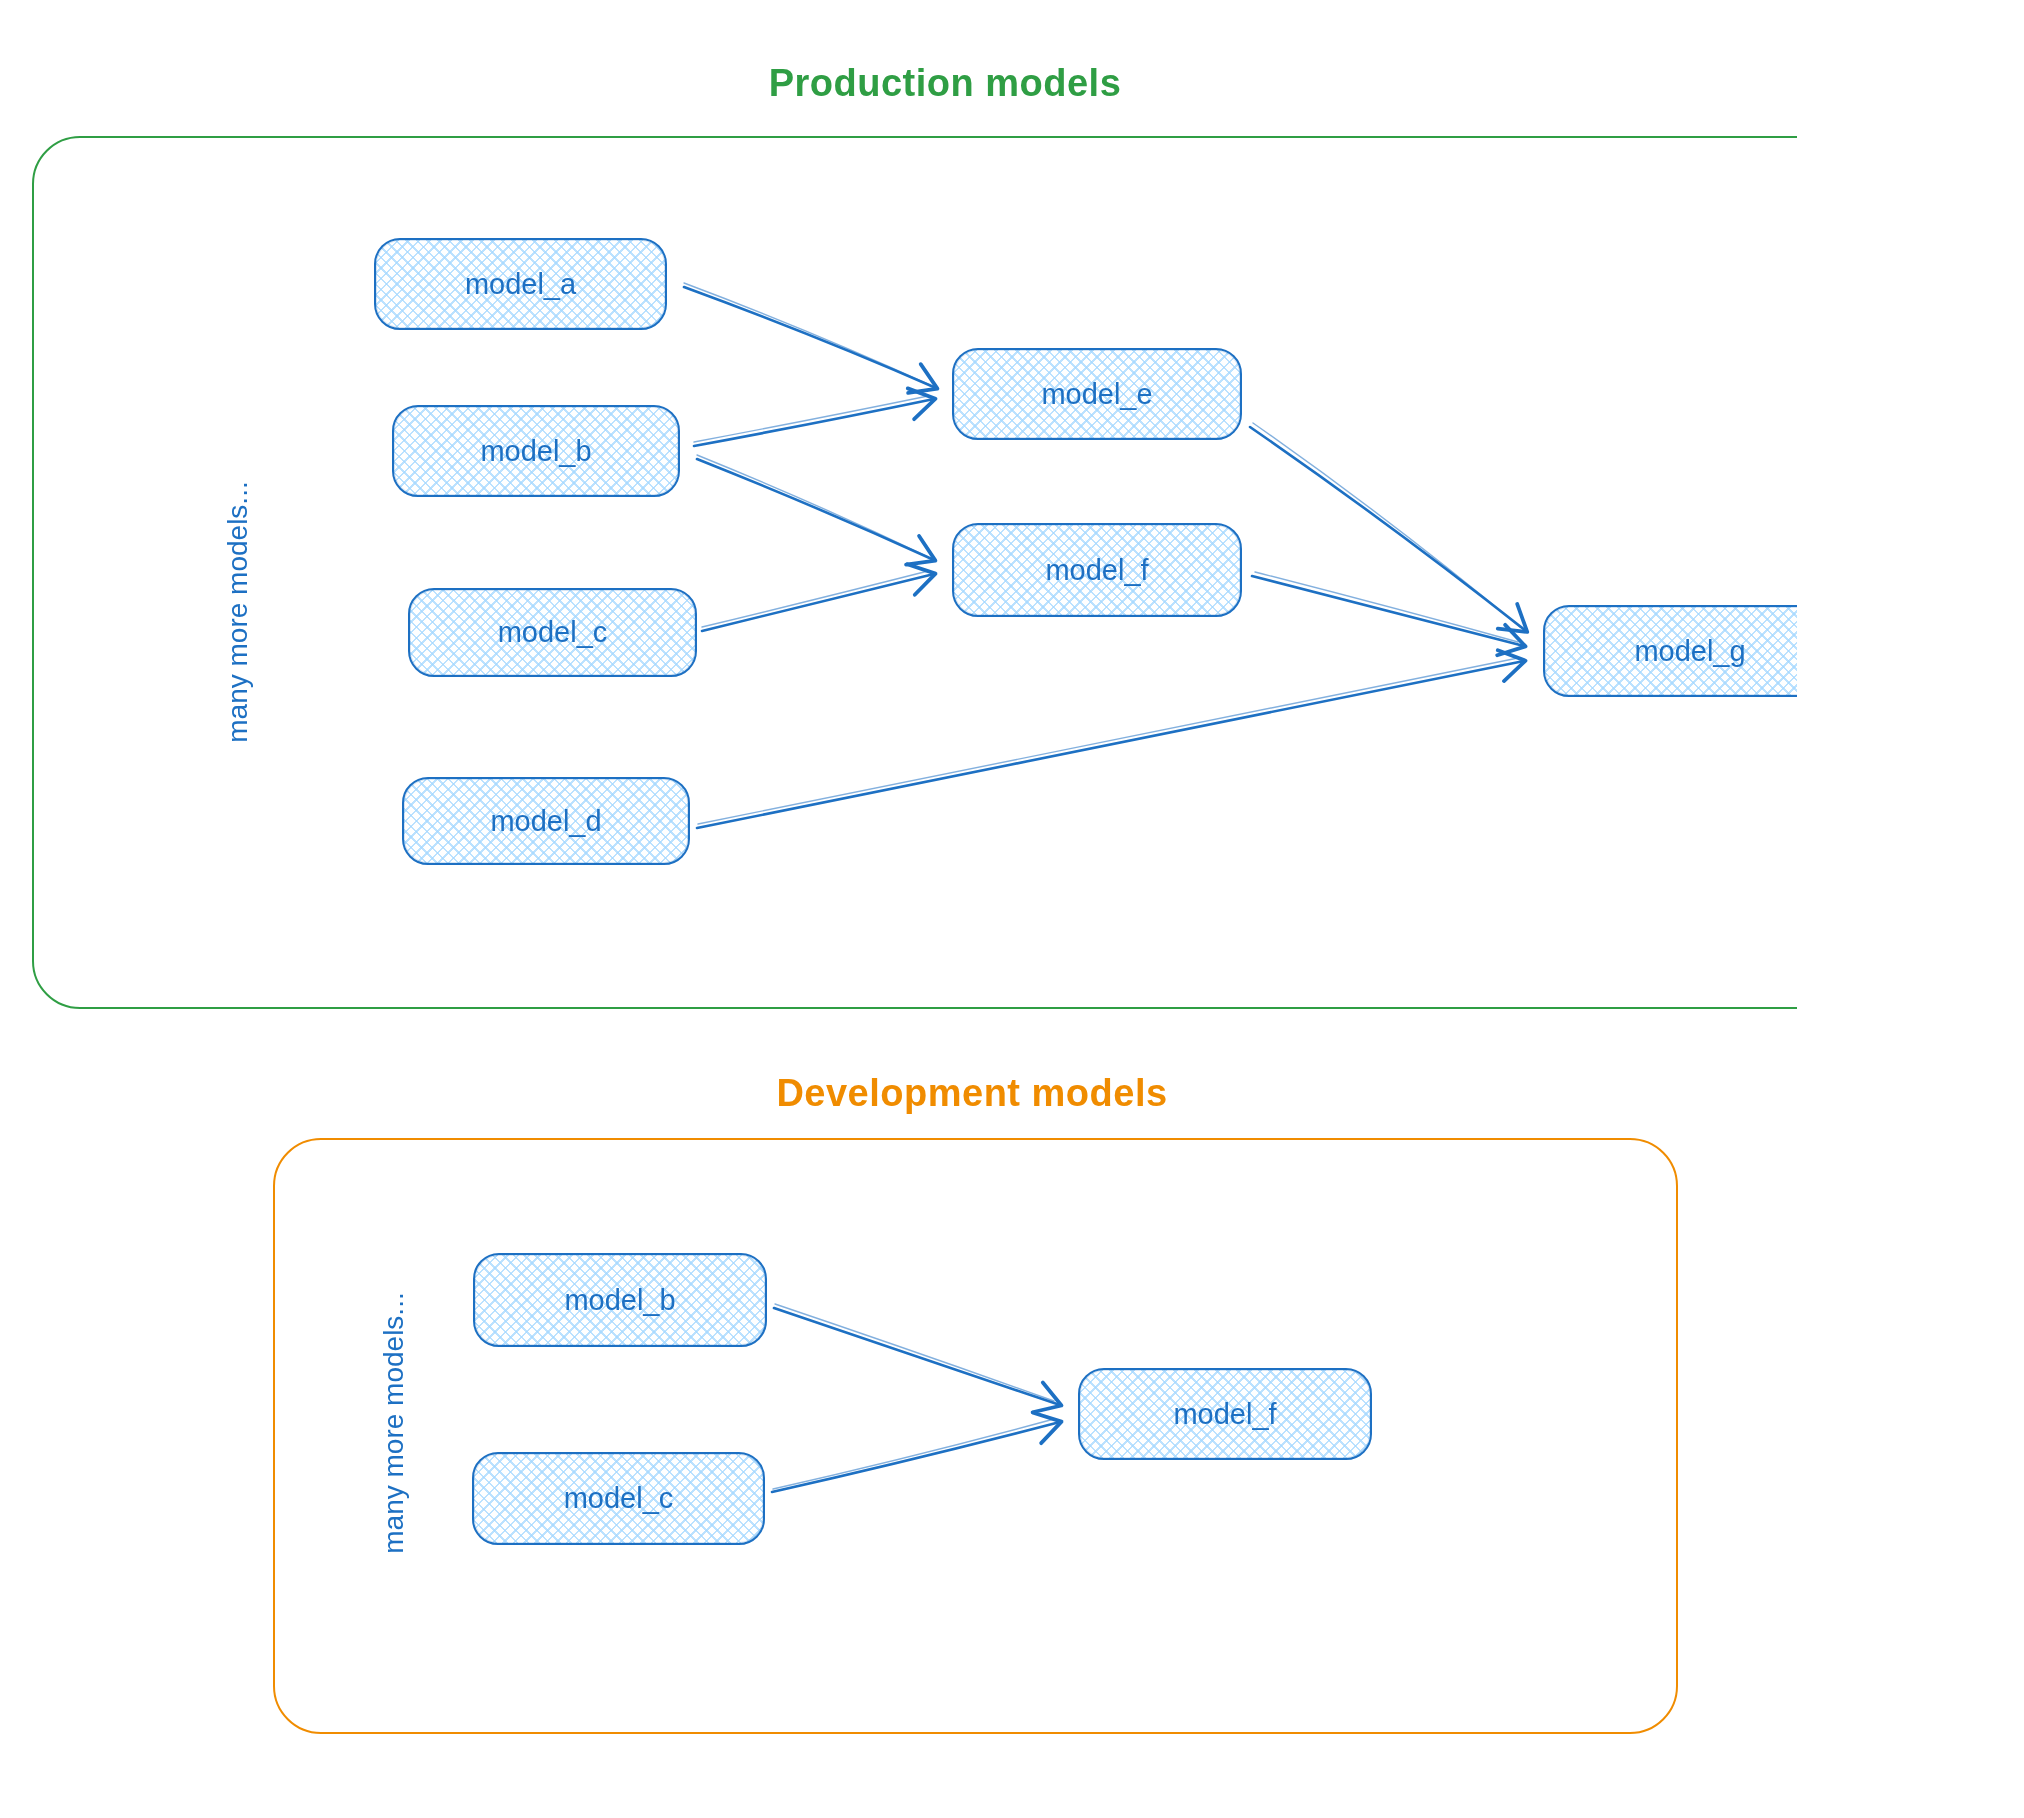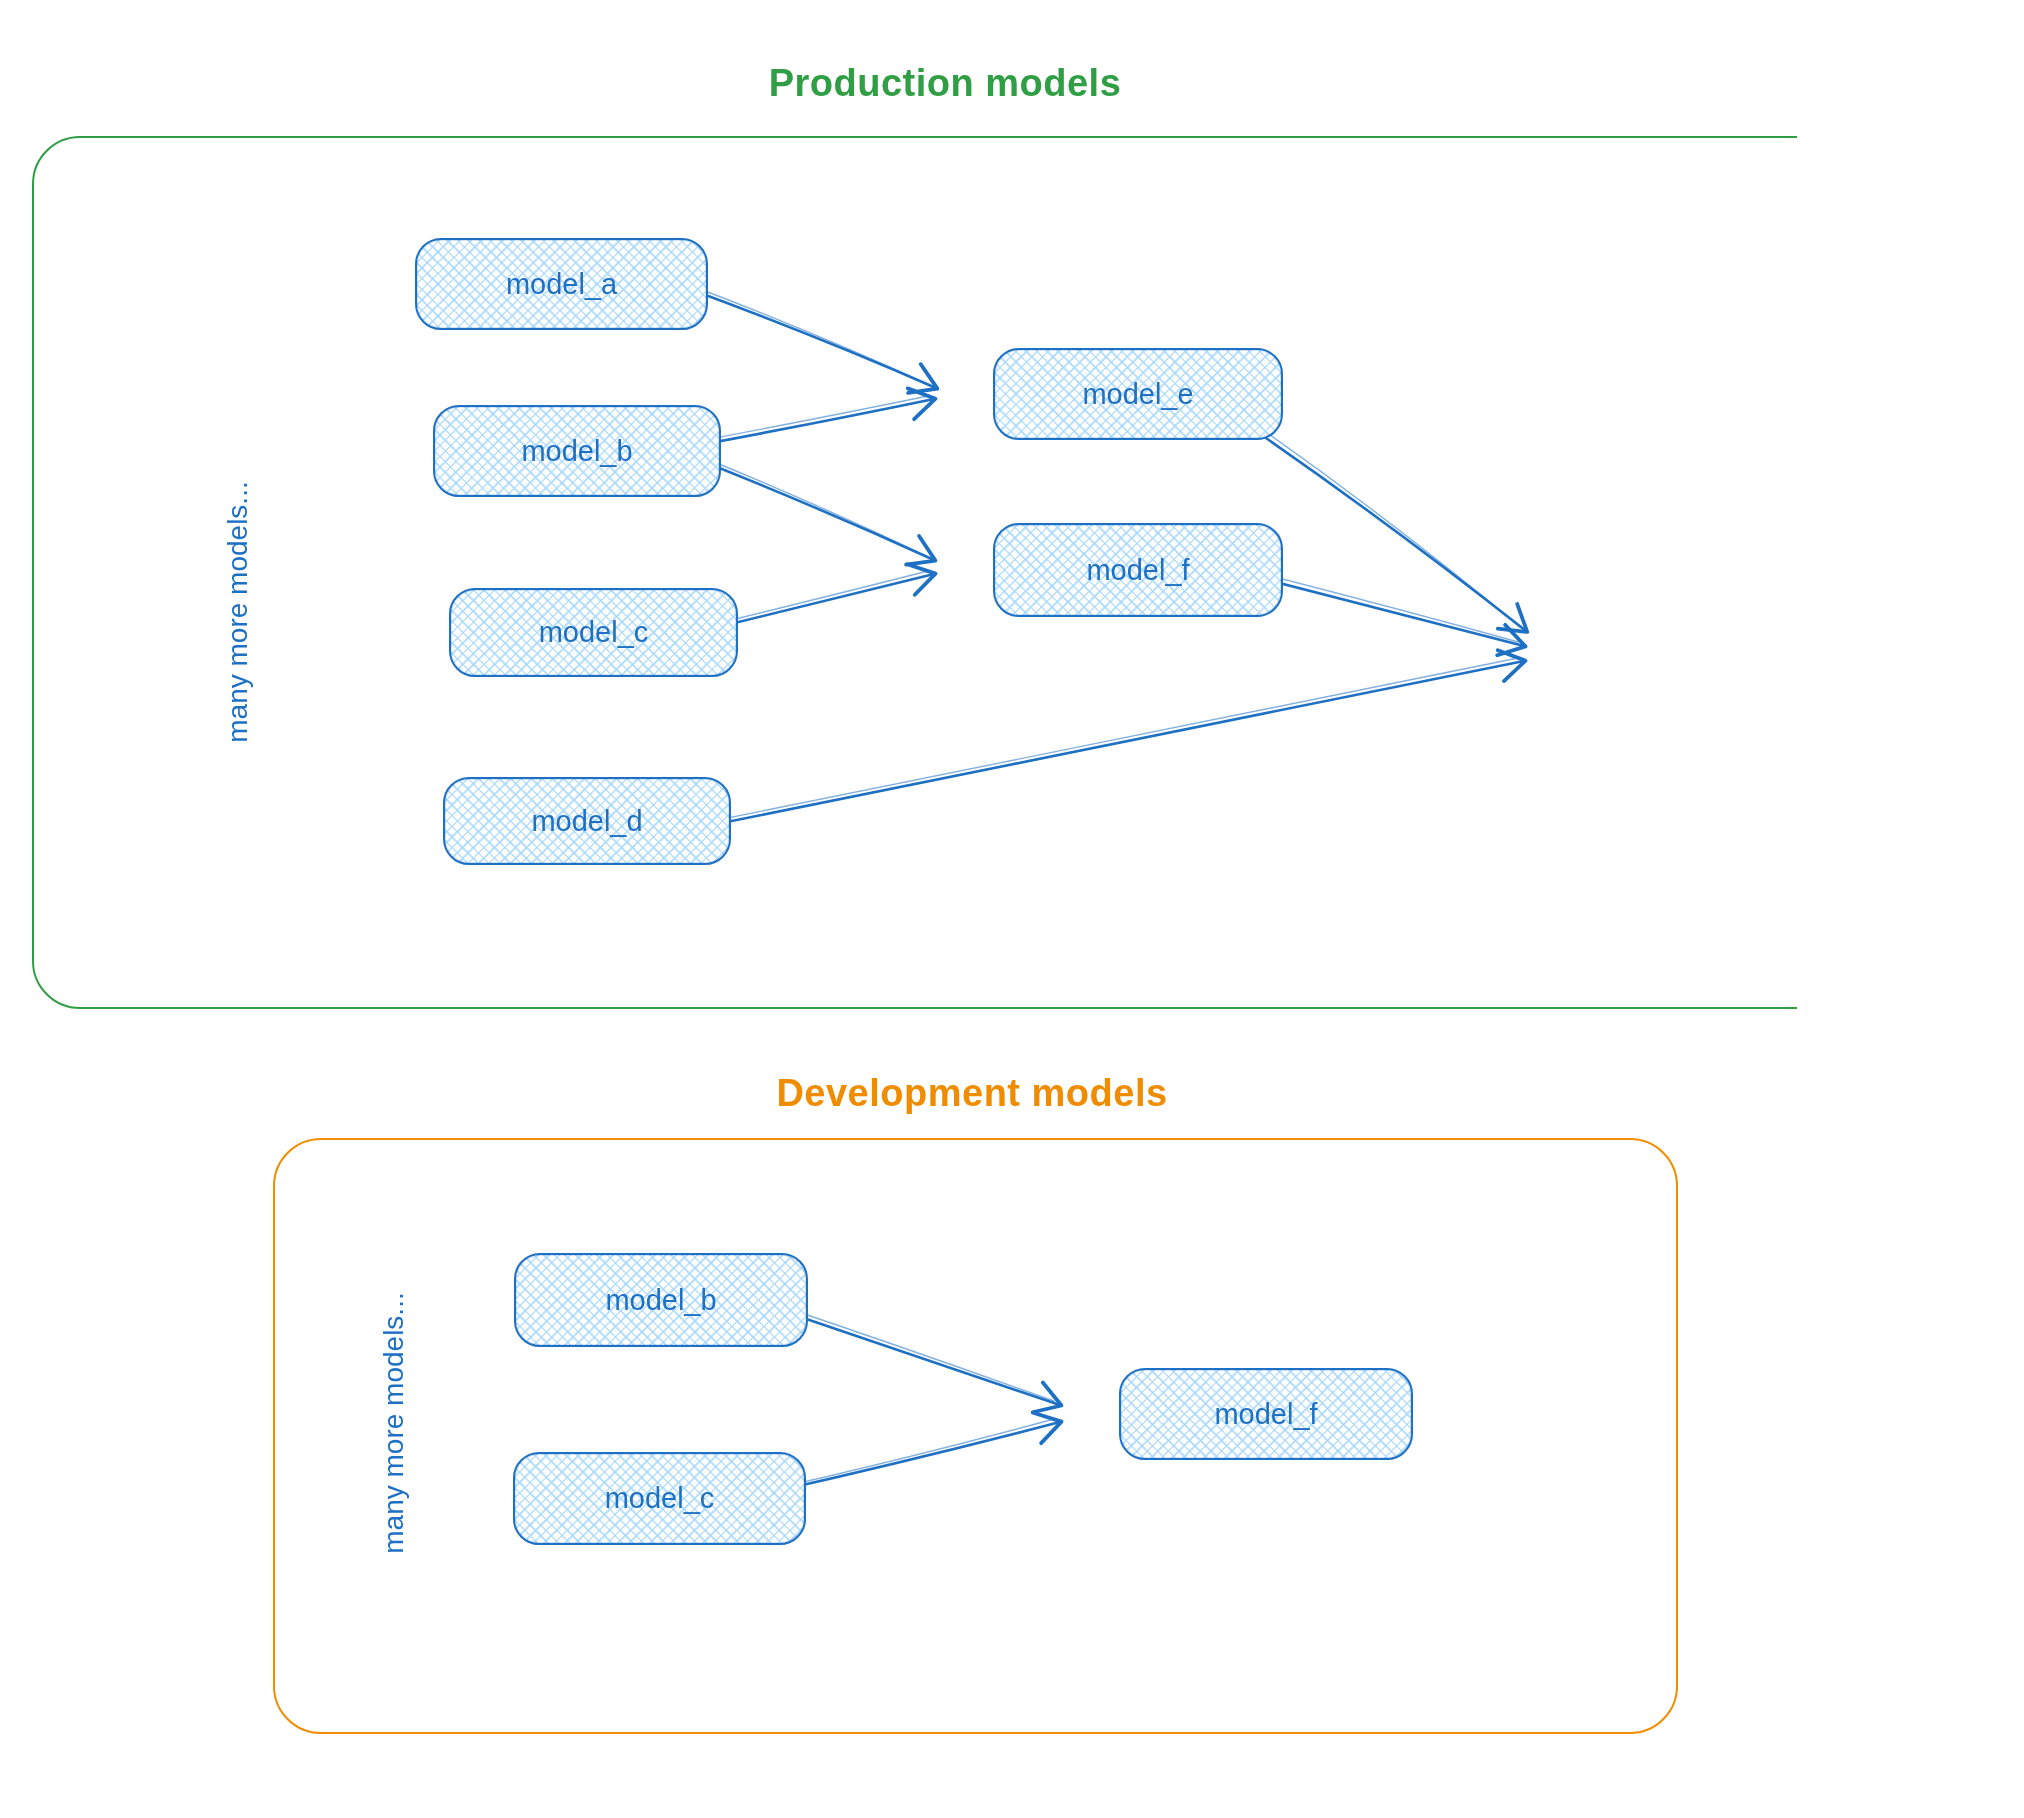--- a/index.html
+++ b/index.html
@@ -59,21 +59,20 @@
     display:flex;
     align-items:center;
     justify-content:center;
     color:var(--ink-blue);
     font-size:29px;
     background:
       repeating-linear-gradient(45deg,  rgba(165,216,255,.75) 0 1.8px, transparent 1.8px 7.5px),
       repeating-linear-gradient(135deg, rgba(165,216,255,.75) 0 1.8px, transparent 1.8px 7.5px),
       #ffffff;
     box-shadow:inset 0 0 0 1px rgba(29,112,195,.18);
-    margin-left:41px;
   }
   .node .label{pointer-events:none;}
   
   #edges{position:absolute;left:0;top:0;pointer-events:none;}
   .edge{
     fill:none;
     stroke:var(--ink-blue);
     stroke-width:2.6;
     stroke-linecap:round;
   }
@@ -148,20 +147,23 @@
   </div>
 
   <div class="node" style="left:402px;top:777px;width:288px;height:88px;">
     <span class="label">model_d</span>
   </div>
 
   <div class="node" style="left:952px;top:523px;width:290px;height:94px;">
     <span class="label">model_f</span>
   </div>
 
+  <div class="node" style="left:1543px;top:605px;width:294px;height:92px;">
+    <span class="label">model_g</span>
+  </div>
 
   <div class="group-title development" style="left:672px;top:1072px;">Development models</div>
 
   <div class="group-box development" style="left:273px;top:1138px;width:1401px;height:592px;"></div>
 
   <div class="side-note" style="left:248px;top:1403px;">many more models...</div>
 
   <div class="node" style="left:473px;top:1253px;width:294px;height:94px;">
     <span class="label">model_b</span>
   </div>

